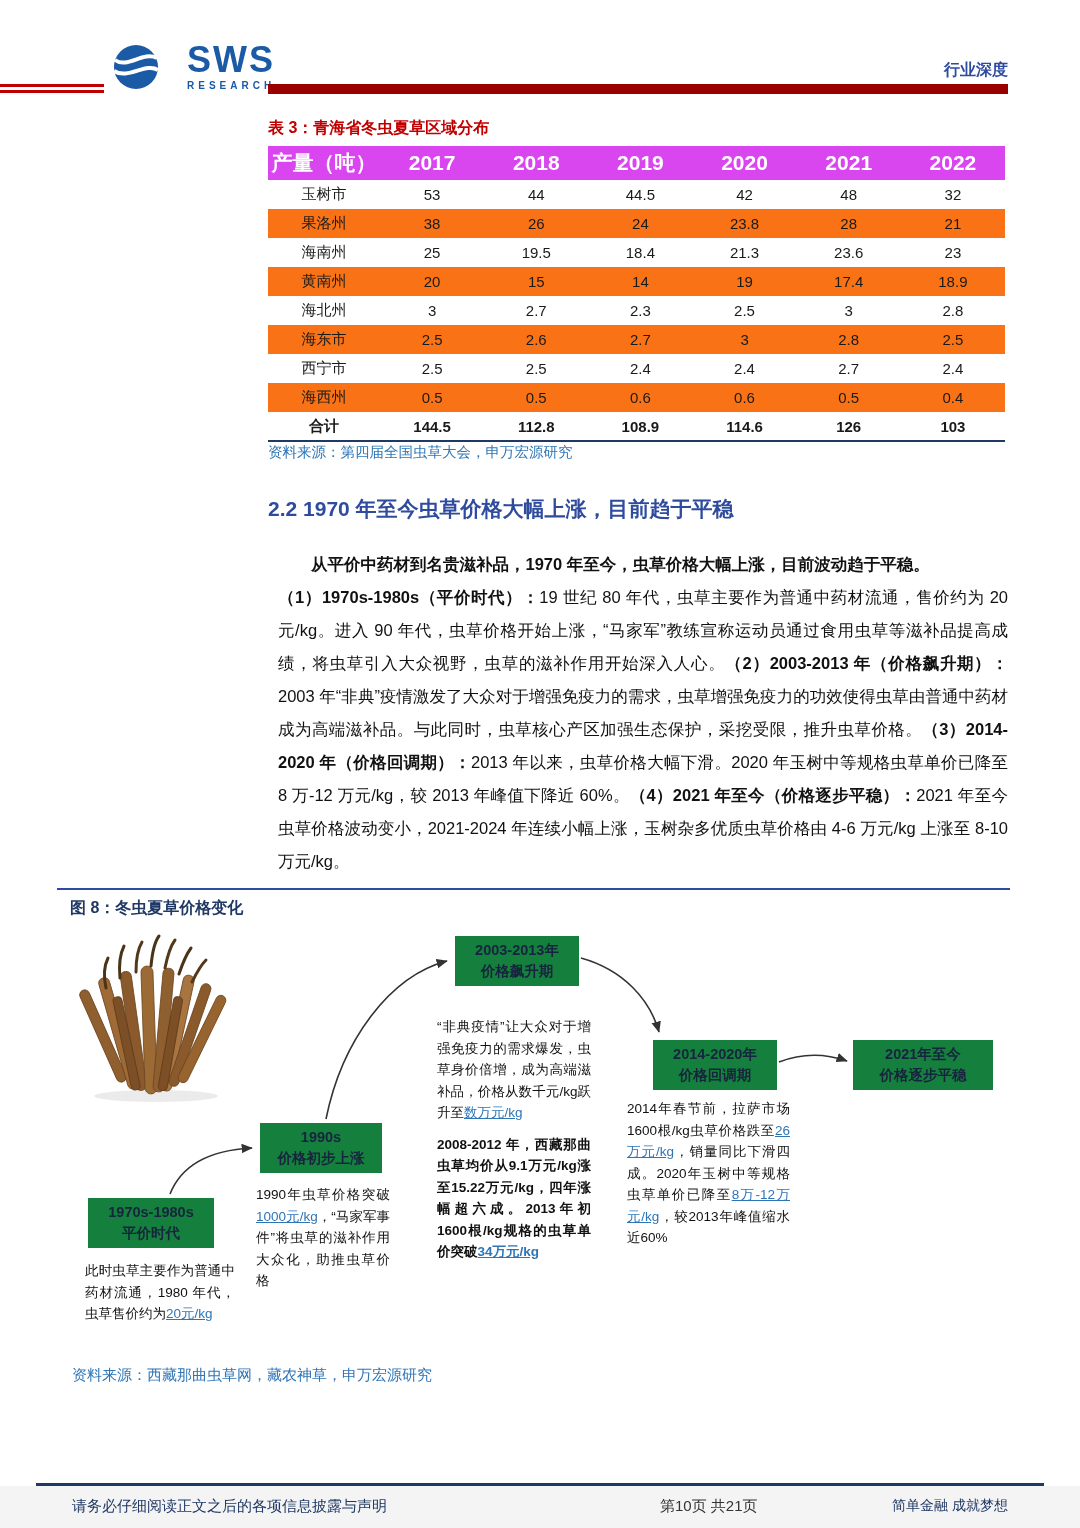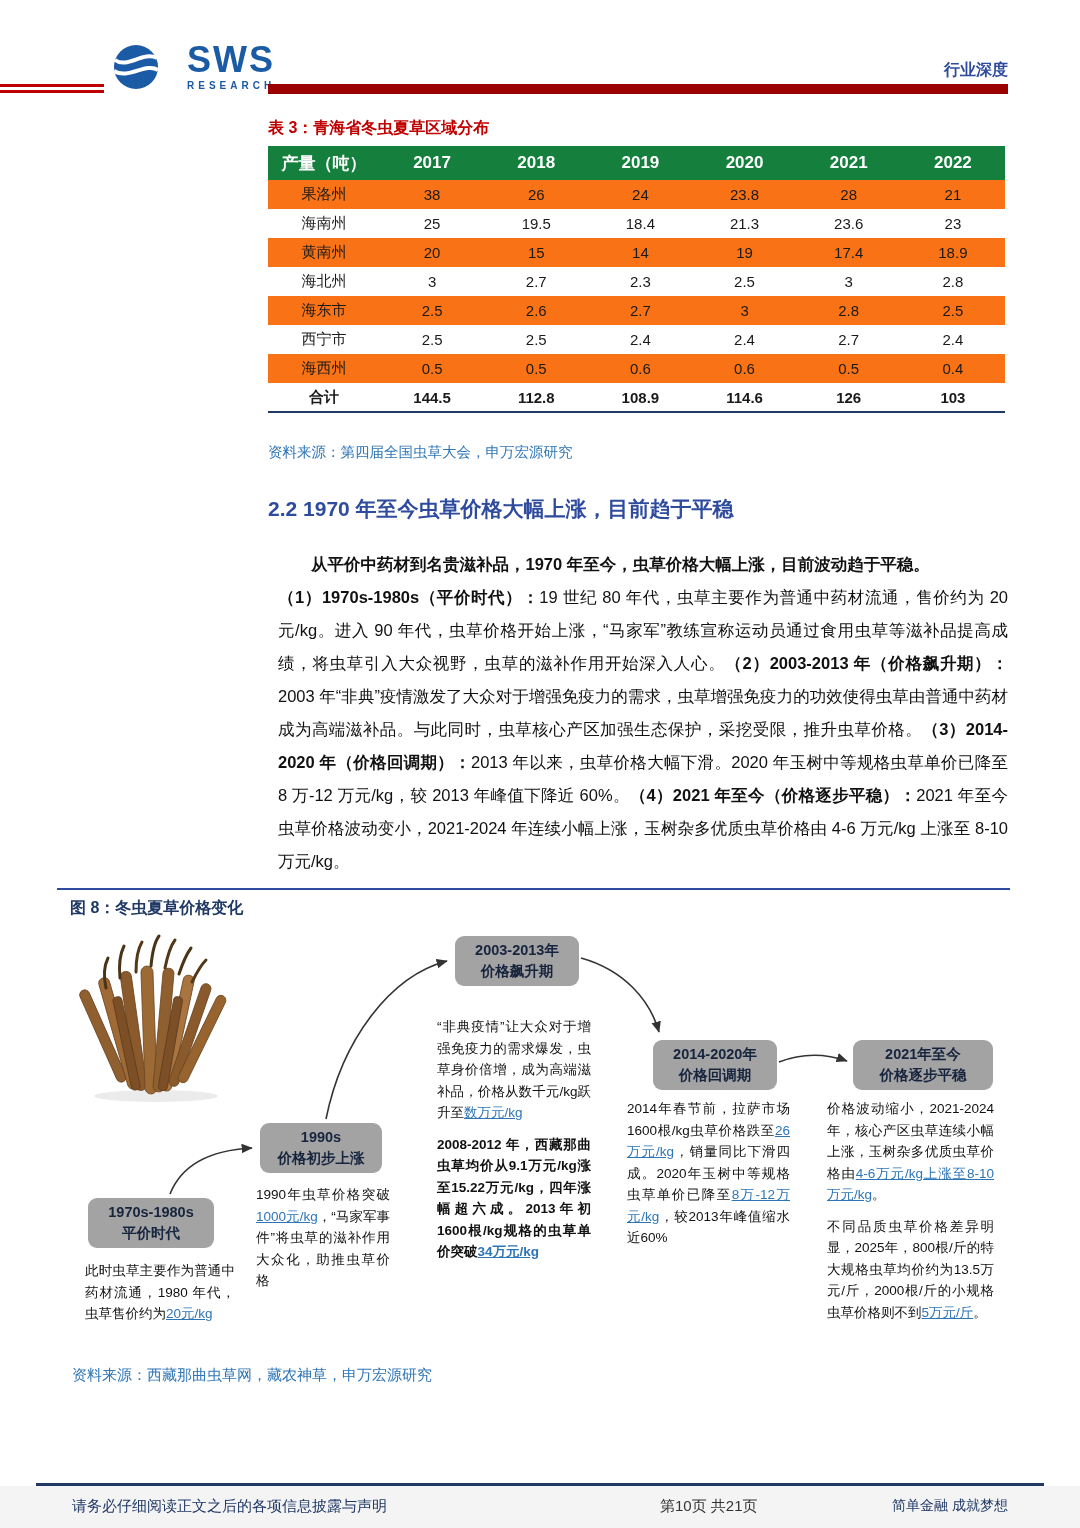--- a/index.html
+++ b/index.html
@@ -12,41 +12,41 @@
   .logo-main { font-size:36px; font-weight:bold; color:#1B5AA5; letter-spacing:2px; }
   .logo-sub { font-size:10px; font-weight:bold; color:#1B5AA5; letter-spacing:4px; margin-top:3px; text-align:right; }
   .doc-type { position:absolute; right:72px; top:60px; font-size:16px; font-weight:bold; color:#2E4B9E; }
   .red-line-1 { position:absolute; left:0; top:84px; width:104px; height:2.5px; background:#C00000; }
   .red-line-2 { position:absolute; left:0; top:90px; width:104px; height:2.5px; background:#C00000; }
   .maroon-bar { position:absolute; left:268px; top:84px; width:740px; height:10px; background:#9A0000; }
 
   
   .t3-title { position:absolute; left:268px; top:118px; font-size:16px; font-weight:bold; color:#C00000; }
   .t3 { position:absolute; left:268px; top:146px; width:737px; border-collapse:collapse; font-size:15px; color:#1a1a1a; border-bottom:2px solid #1F3864; }
-  .t3 th { background:#15803d; color:#ffffff; font-weight:bold; height:34px; text-align:center; font-size:17px; }
+  .t3 th { background:#d946ef; color:#ffffff; font-weight:bold; height:34px; text-align:center; font-size:21px; }
   .t3 td { height:29px; text-align:center; }
   .t3 tr.stripe td { background:#f97316; }
   .t3 tr.bold-row td { font-weight:bold; }
   .src { color:#2E75B6; font-size:14.5px; }
   .src-table { position:absolute; left:268px; top:443px; }
   .src-fig { position:absolute; left:72px; top:1366px; font-size:15px; }
 
   
   .sec-heading { position:absolute; left:268px; top:495px; width:740px; font-size:21px; font-weight:bold; color:#2E4B9E; }
   .lead { position:absolute; left:278px; top:548px; width:730px; font-size:16.5px; line-height:33px; font-weight:bold; color:#111; text-indent:2em; text-align:justify; }
   .body-para { position:absolute; left:278px; top:581px; width:730px; font-size:16.5px; line-height:33px; color:#111; text-align:justify; }
   .seg-b { font-weight:bold; }
   .seg-u { color:#2E75B6; text-decoration:underline; }
 
   
   .fig-rule { position:absolute; left:57px; top:888px; width:953px; height:2px; background:#2E4B9E; }
   .fig-title { position:absolute; left:70px; top:898px; font-size:16px; font-weight:bold; color:#1F3864; }
   .cordyceps { position:absolute; left:78px; top:926px; }
   .arrows { position:absolute; left:0; top:0; pointer-events:none; }
-  .stage { position:absolute; background:#a3a3a3; color:#17243E; font-weight:bold; text-align:center; font-size:14.5px; line-height:21px; padding:4px 2px; border-radius:9px; }
+  .stage { position:absolute; background:#15803d; color:#17243E; font-weight:bold; text-align:center; font-size:14.5px; line-height:21px; padding:4px 2px; border-radius:0; }
   .stage-a { left:88px; top:1198px; width:126px; }
   .stage-b { left:260px; top:1123px; width:122px; }
   .stage-c { left:455px; top:936px;  width:124px; }
   .stage-d { left:653px; top:1040px; width:124px; }
   .stage-e { left:853px; top:1040px; width:140px; }
   .note { position:absolute; font-size:13.5px; line-height:21.5px; color:#111; text-align:justify; }
   .note-a { left:85px;  top:1260px; width:150px; }
   .note-b { left:256px; top:1184px; width:134px; }
   .note-c { left:437px; top:1016px; width:154px; }
   .note-d { left:627px; top:1098px; width:163px; }
@@ -98,20 +98,29 @@
         <th>产量（吨）</th>
         <th>2017</th>
         <th>2018</th>
         <th>2019</th>
         <th>2020</th>
         <th>2021</th>
         <th>2022</th>
       </tr>
     </thead>
     <tbody>
+        <tr>
+          <td>玉树市</td>
+          <td>53</td>
+          <td>44</td>
+          <td>44.5</td>
+          <td>42</td>
+          <td>48</td>
+          <td>32</td>
+        </tr>
         <tr class="stripe">
           <td>果洛州</td>
           <td>38</td>
           <td>26</td>
           <td>24</td>
           <td>23.8</td>
           <td>28</td>
           <td>21</td>
         </tr>
         <tr>
@@ -242,24 +251,20 @@
     <span>价格逐步平稳</span>
   </div>
 
   <div class="note note-a"><span>此时虫草主要作为普通中药材流通，1980 年代，虫草售价约为</span><span class="seg-u">20元/kg</span></div>
   <div class="note note-b"><span>1990年虫草价格突破</span><span class="seg-u">1000元/kg</span><span>，“马家军事件”将虫草的滋补作用大众化，助推虫草价格</span></div>
   <div class="note note-c">
     <span class="sub"><span>“非典疫情”让大众对于增强免疫力的需求爆发，虫草身价倍增，成为高端滋补品，价格从数千元/kg跃升至</span><span class="seg-u">数万元/kg</span></span>
     <span class="sub"><span class="seg-b">2008-2012 年，西藏那曲虫草均价从9.1万元/kg涨至15.22万元/kg，四年涨幅超六成。2013年初1600根/kg规格的虫草单价突破</span><span class="seg-b seg-u">34万元/kg</span></span>
   </div>
   <div class="note note-d"><span>2014年春节前，拉萨市场1600根/kg虫草价格跌至</span><span class="seg-u">26万元/kg</span><span>，销量同比下滑四成。2020年玉树中等规格虫草单价已降至</span><span class="seg-u">8万-12万元/kg</span><span>，较2013年峰值缩水近60%</span></div>
-  <div class="note note-e">
-    <span class="sub"><span>价格波动缩小，2021-2024年，核心产区虫草连续小幅上涨，玉树杂多优质虫草价格由</span><span class="seg-u">4-6万元/kg上涨至8-10万元/kg</span><span>。</span></span>
-    <span class="sub"><span>不同品质虫草价格差异明显，2025年，800根/斤的特大规格虫草均价约为13.5万元/斤，2000根/斤的小规格虫草价格则不到</span><span class="seg-u">5万元/斤</span><span>。</span></span>
-  </div>
 
   <div class="src src-fig">资料来源：西藏那曲虫草网，藏农神草，申万宏源研究</div>
 
   <div class="footer-band"></div>
   <div class="footer-rule"></div>
   <div class="footer-left">请务必仔细阅读正文之后的各项信息披露与声明</div>
   <div class="footer-center">第10页 共21页</div>
   <div class="footer-right">简单金融 成就梦想</div>
 
 </div>

